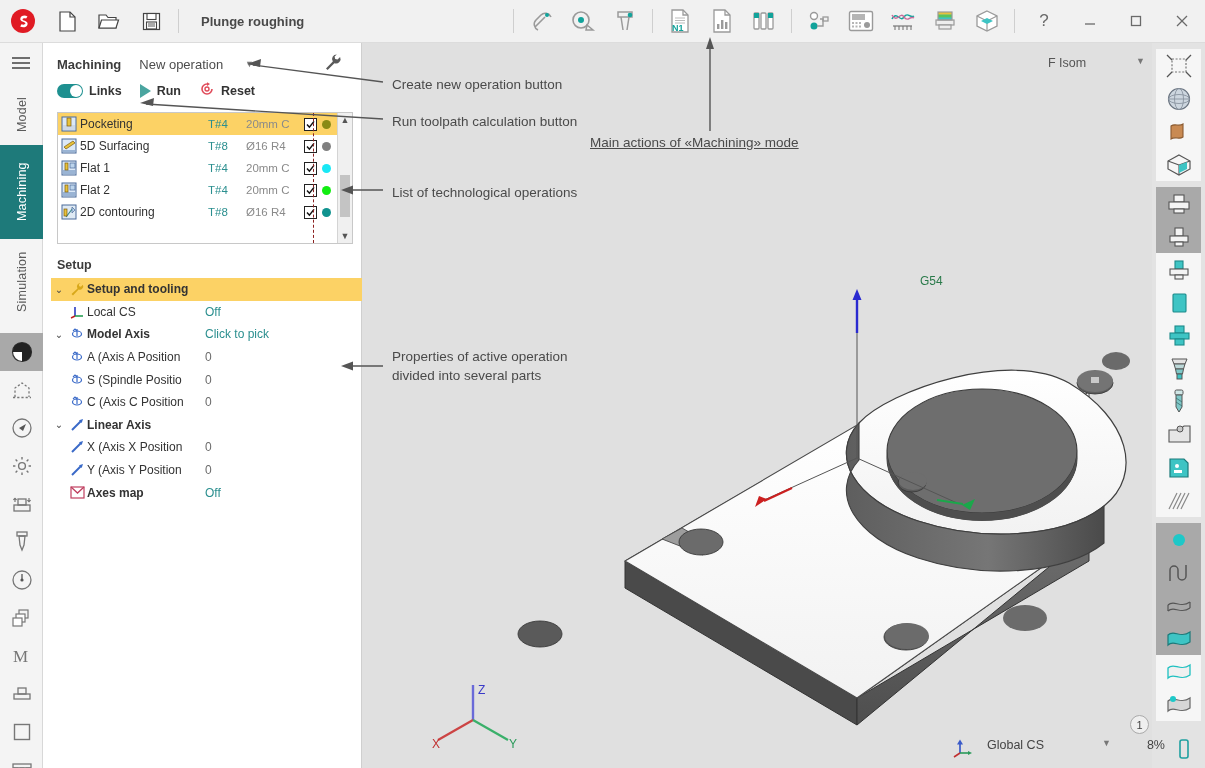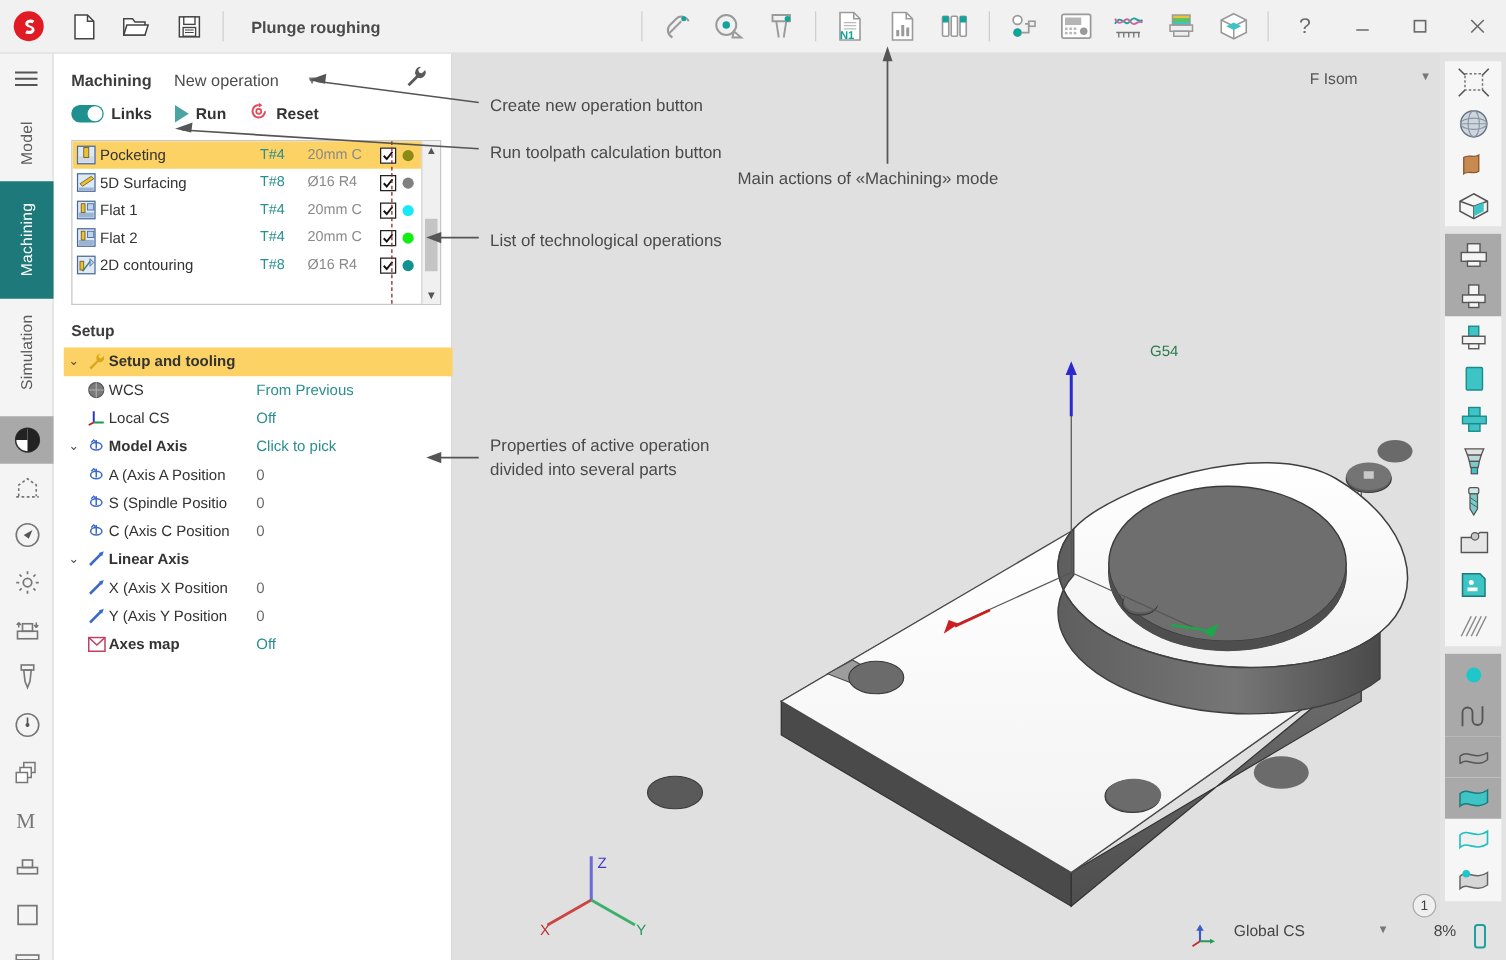--- a/index.html
+++ b/index.html
@@ -573,32 +573,20 @@
               <path d="M10.5 1a3.5 3.5 0 0 0-3 5.4L1.5 12l1.5 1.5 5.6-6a3.5 3.5 0 0 0 4.3-4.8l-2 2-1.7-.5-.4-1.7z" fill="#d8a81a"></path>
             </svg>
           </span>
           <span class="plabel b">Setup and tooling</span>
           <span class="pval"></span>
         </div>
         <div class="prow">
           <span class="chev indent1"></span>
           <span class="pico">
             <svg width="14" height="14" viewBox="0 0 14 14">
-              <circle cx="7" cy="7" r="6" fill="#888" stroke="#555" stroke-width="1"></circle>
-              <path d="M7 1v12M1 7h12" stroke="#ddd" stroke-width=".9"></path>
-              <path d="M7 1a6 6 0 0 1 0 12 6 6 0 0 1 0-12z" fill="#666" opacity=".4"></path>
-            </svg>
-          </span>
-          <span class="plabel">WCS</span>
-          <span class="pval">From Previous</span>
-        </div>
-        <div class="prow">
-          <span class="chev indent1"></span>
-          <span class="pico">
-            <svg width="14" height="14" viewBox="0 0 14 14">
               <line x1="5" y1="11" x2="5" y2="2" stroke="#2a3ac0" stroke-width="1.6"></line>
               <line x1="5" y1="11" x2="1" y2="13" stroke="#c02020" stroke-width="1.5"></line>
               <line x1="5" y1="11" x2="13" y2="11" stroke="#1a9a4a" stroke-width="1.5"></line>
             </svg>
           </span>
           <span class="plabel">Local CS</span>
           <span class="pval">Off</span>
         </div>
         <div class="prow">
           <span class="chev ">⌄</span>
@@ -972,19 +960,19 @@
 
     <line x1="383" y1="190" x2="348" y2="190" stroke="#555" stroke-width="1.4"></line>
     <path d="M341 190 l12 -4.5 v9 z" fill="#555"></path>
 
     <line x1="383" y1="366" x2="348" y2="366" stroke="#555" stroke-width="1.4"></line>
     <path d="M341 366 l12 -4.5 v9 z" fill="#555"></path>
   </svg>
   <div id="annots">
       <div class="ann" style="left: 30px; top: 32px;">Create new operation button</div>
       <div class="ann" style="left: 30px; top: 69px;">Run toolpath calculation button</div>
-      <div class="ann" style="left: 228px; top: 90px;">Main actions of «Machining» mode</div>
+      <div class="ann" style="left: 228px; top: 90px; text-decoration: underline;">Main actions of «Machining» mode</div>
       <div class="ann" style="left: 30px; top: 140px;">List of technological operations</div>
       <div class="ann" style="left: 30px; top: 304px;">Properties of active operation
 divided into several parts</div>
     </div>
 
 </div>
 
 </body></html>

